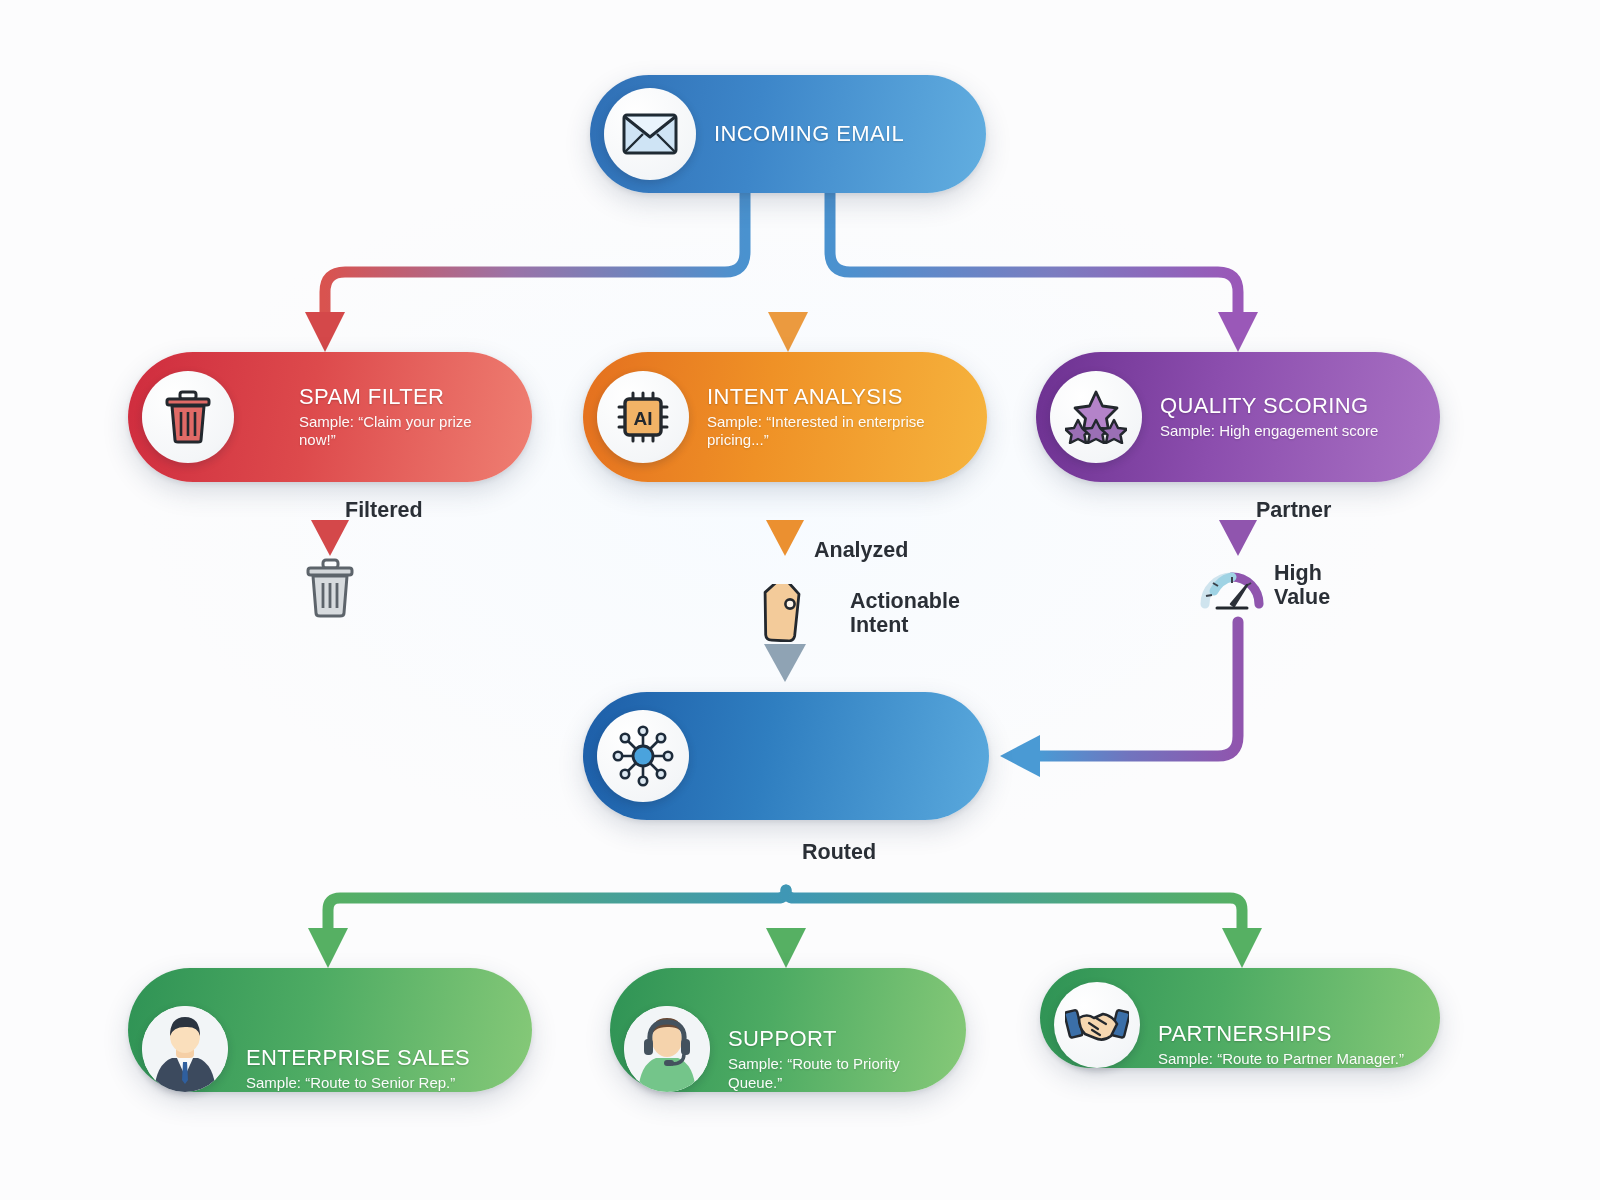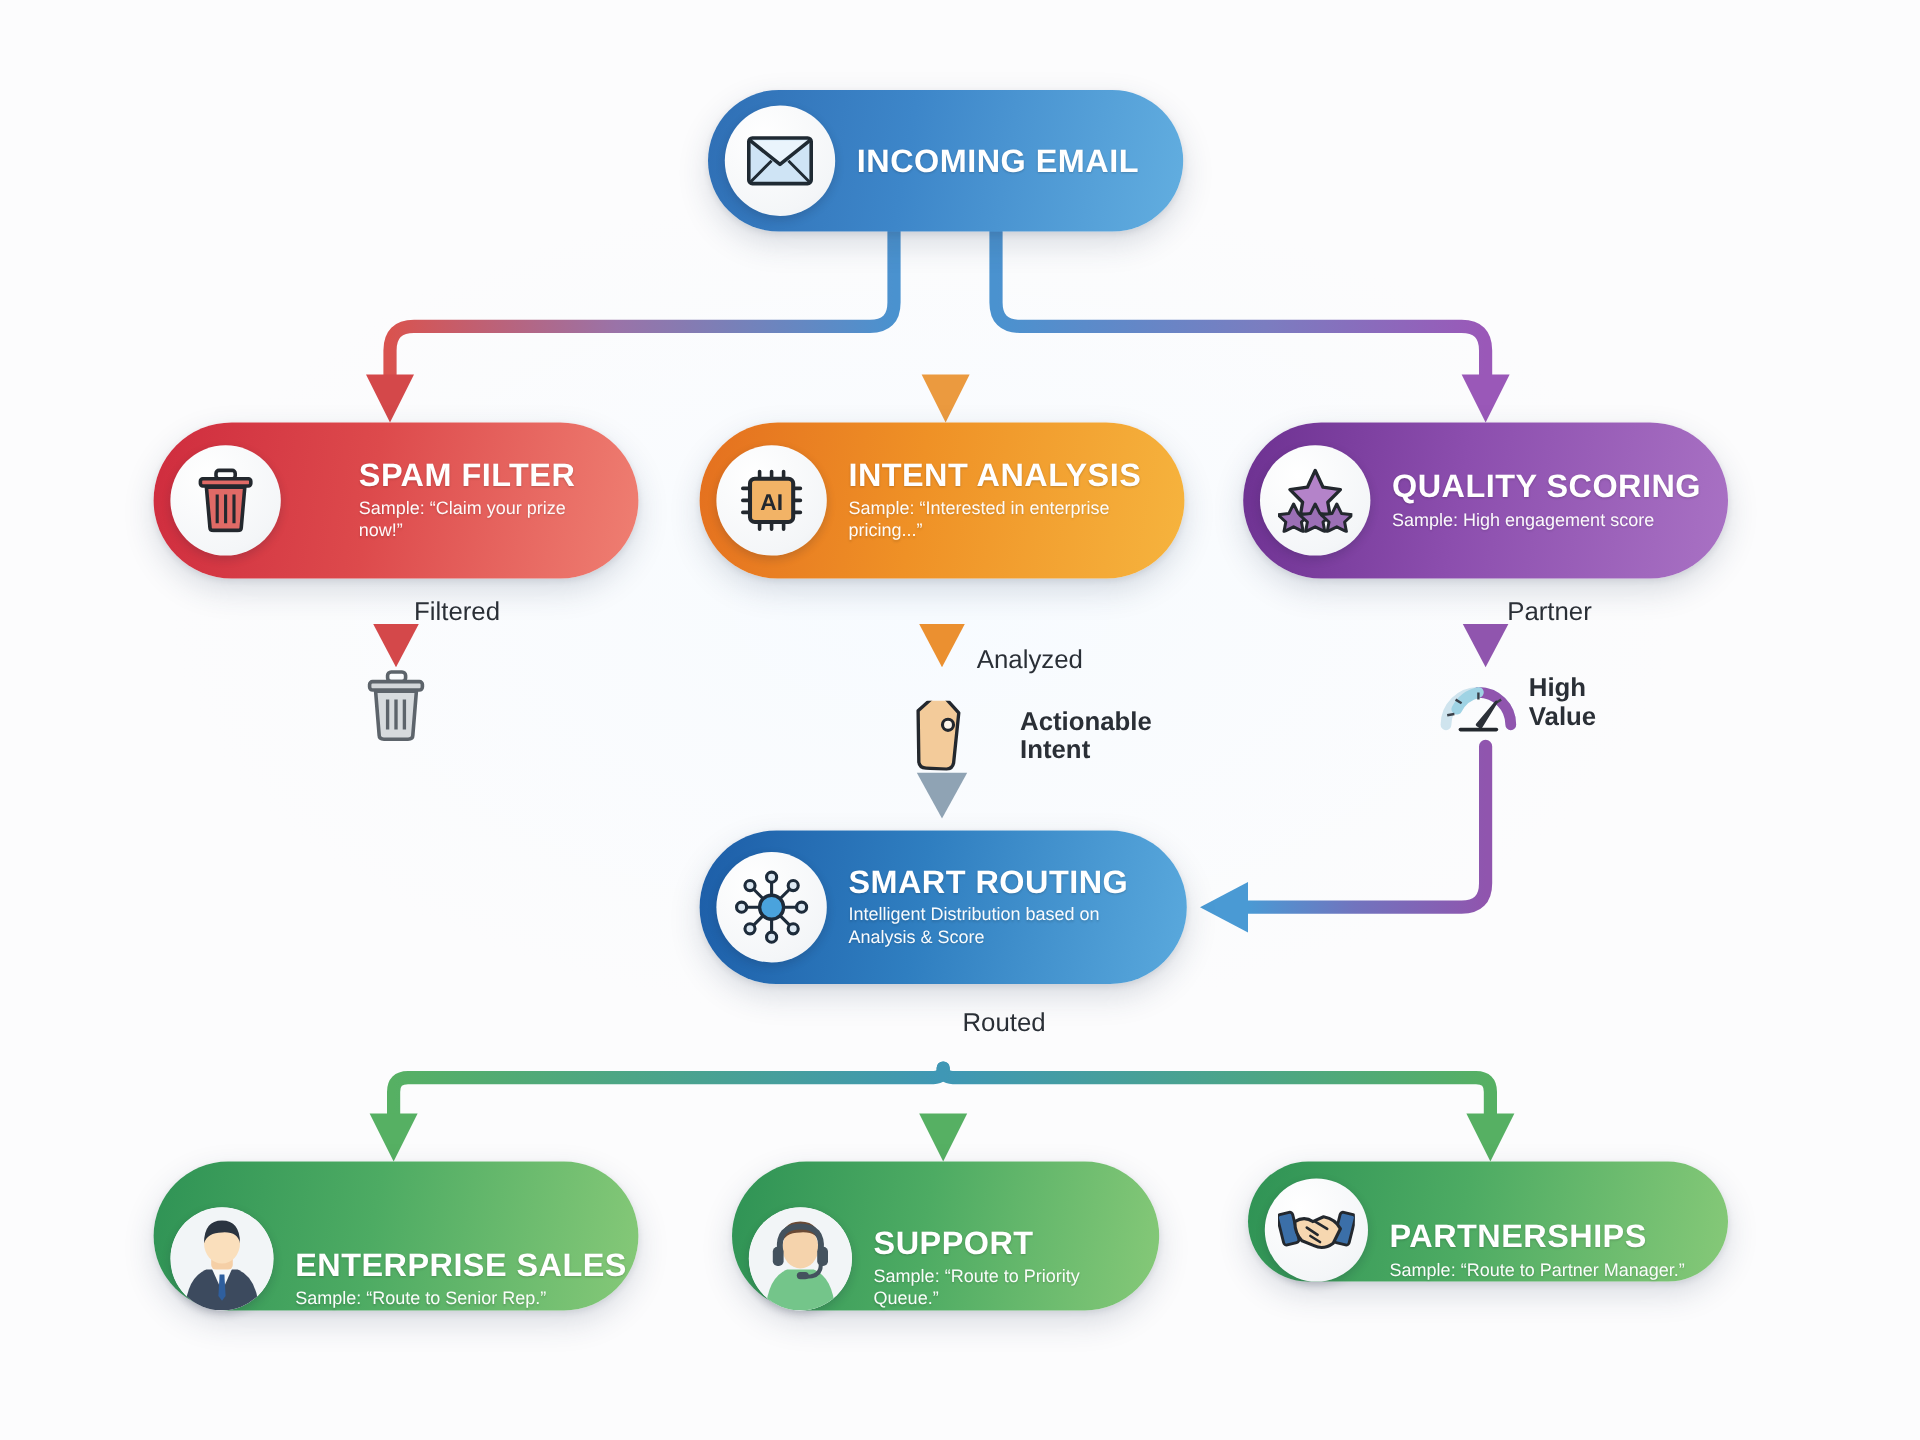--- a/index.html
+++ b/index.html
@@ -51,22 +51,22 @@
     align-items: center;
     justify-content: center;
     box-shadow: 0 3px 8px rgba(20,30,50,0.18);
     overflow: hidden;
   }
   .node-badge.small { width: 86px; height: 86px; }
 
   .node-text { margin-left: 18px; min-width: 0; }
 
   .node-title {
-    font-weight: bold;
-    font-size: 27px;
+    font-weight: normal;
+    font-size: 22px;
     letter-spacing: .4px;
     color: #ffffff;
     text-shadow: 0 1px 2px rgba(0,0,0,0.20);
     line-height: 1.05;
     white-space: nowrap;
   }
   .node-sub {
     margin-top: 5px;
     font-size: 15px;
     line-height: 1.22;
@@ -92,21 +92,21 @@
   #node-route   { left: 583px;  top: 692px;  width: 406px; height: 128px; }
   #node-sales   { left: 128px;  top: 968px;  width: 404px; height: 124px; }
   #node-support { left: 610px;  top: 968px;  width: 356px; height: 124px; }
   #node-partner { left: 1040px; top: 968px;  width: 400px; height: 100px; }
 
   
   .edge-label {
     position: absolute;
     z-index: 4;
     font-size: 21.5px;
-    font-weight: normal;
+    font-weight: bold;
     color: #2a2f36;
     white-space: nowrap;
   }
   #lbl-filtered { left: 345px;  top: 498px; }
   #lbl-analyzed { left: 814px;  top: 498px; margin-top: 40px; }
   #lbl-scored   { left: 1256px; top: 498px; }
   #lbl-routed   { left: 802px;  top: 840px; }
 
   
   .mid-item {
@@ -305,24 +305,20 @@
             <circle cx="32" cy="57" r="4.2"></circle>
           <circle cx="7" cy="32" r="4.2"></circle>
             <circle cx="57" cy="32" r="4.2"></circle>
           <circle cx="14" cy="14" r="4.2"></circle>
             <circle cx="50" cy="50" r="4.2"></circle>
           <circle cx="50" cy="14" r="4.2"></circle>
             <circle cx="14" cy="50" r="4.2"></circle>
         </g>
       </svg>
     </div>
-    <div class="node-text">
-      <div class="node-title">SMART ROUTING</div>
-      <div class="node-sub wide">Intelligent Distribution based on Analysis &amp; Score</div>
-    </div>
   </div>
 
   <div class="node n-green" id="node-sales">
     <div class="node-badge small">
       <svg width="86" height="86" viewBox="0 0 86 86">
         <circle cx="43" cy="43" r="43" fill="#f2f5f7"></circle>
         <path d="M 12 86 Q 14 58 30 52 L 56 52 Q 72 58 74 86 Z" fill="#3c4a5e"></path>
         <path d="M 34 50 L 43 70 L 52 50 L 47 47 L 39 47 Z" fill="#f7f9fa"></path>
         <path d="M 41 56 L 45 56 L 46 74 L 43 78 L 40 74 Z" fill="#2f5f9e"></path>
         <rect x="34" y="38" width="18" height="14" rx="4" fill="#f5cfa6"></rect>

